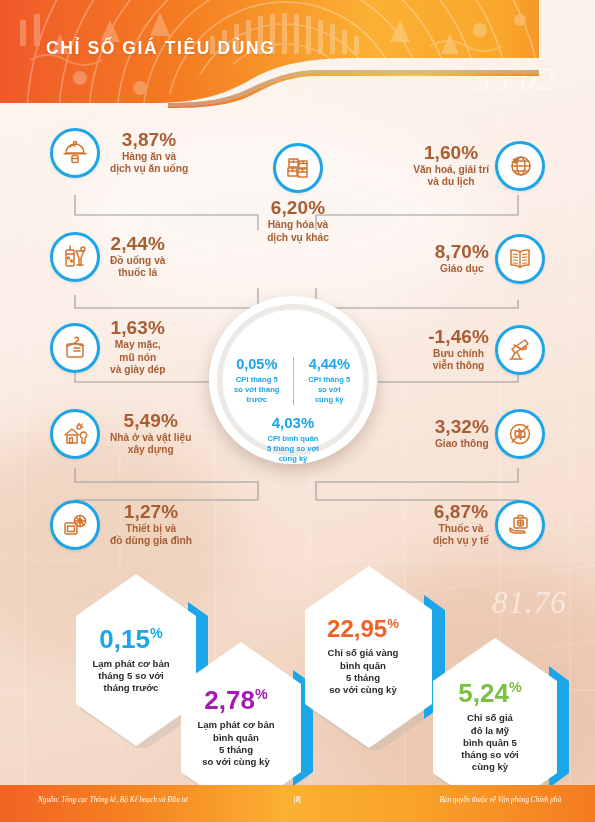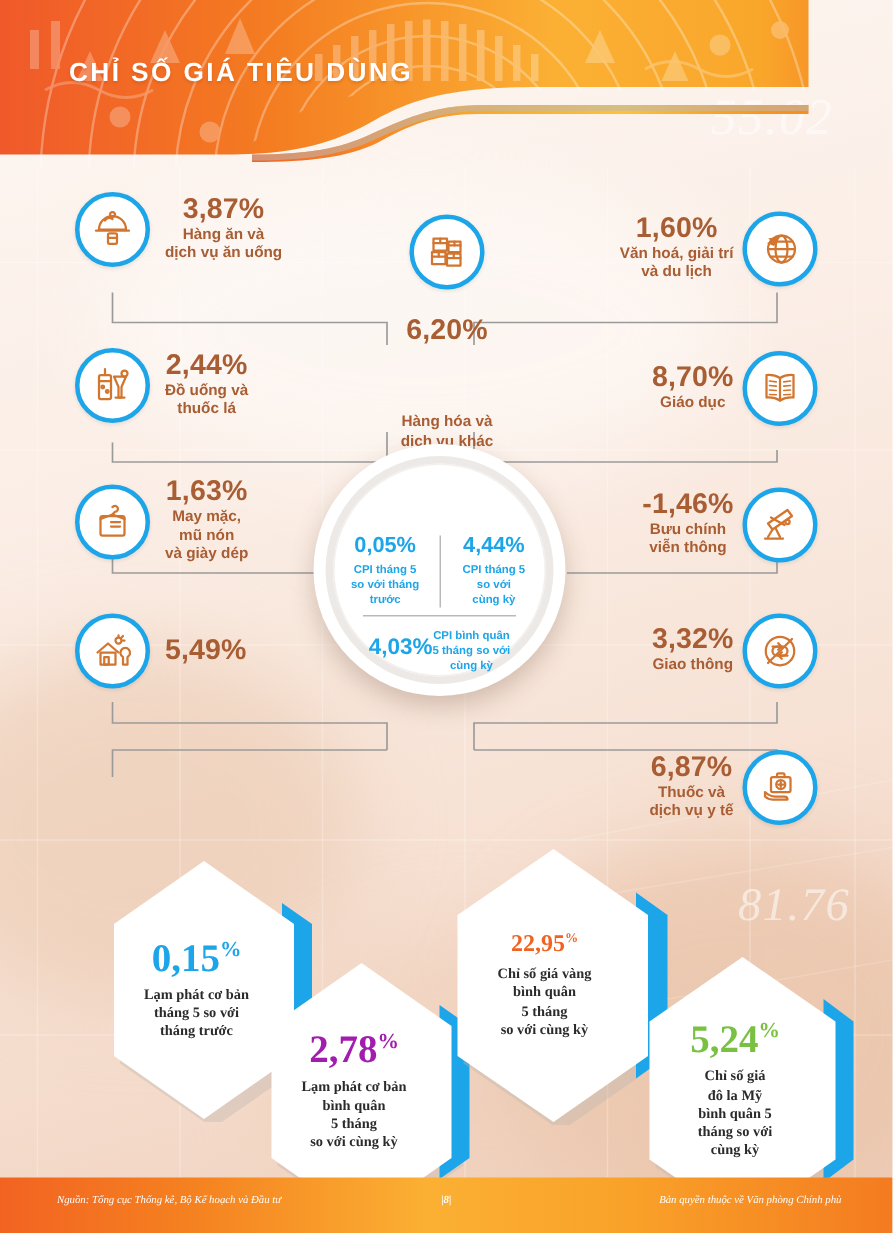--- a/index.html
+++ b/index.html
@@ -46,21 +46,21 @@
 
   .ic-circle{width:50px;height:50px;border-radius:50%;
     border:3.2px solid #1ca5e8;background:#fff;box-sizing:border-box;
     display:flex;align-items:center;justify-content:center;flex:0 0 auto;
     box-shadow:0 1px 3px rgba(0,0,0,.10);}
   .ic-circle svg{display:block;}
 
   .cat-text{display:flex;flex-direction:column;align-items:center;}
   .cat .cat-text{margin-left:10px;}
   .cat.right .cat-text{margin-right:6px;margin-left:0;}
-  .cat.center .cat-text{margin-left:0;margin-top:18px;gap:44px;}
+  .cat.center .cat-text{margin-left:0;margin-top:5px;}
 
   .cat-val{font-size:19px;font-weight:700;color:#a85d33;line-height:1.04;letter-spacing:.1px;}
   .cat-lab{font-size:10.2px;font-weight:700;color:#a85d33;line-height:1.26;text-align:center;margin-top:1px;}
 
   
   .center-wrap{position:absolute;left:209px;top:296px;width:168px;height:168px;}
   .ring-outer{position:absolute;left:0;top:0;width:168px;height:168px;border-radius:50%;
     background:#fff;box-shadow:0 7px 16px rgba(120,90,70,.30);}
   .ring-gap{position:absolute;left:8px;top:8px;width:152px;height:152px;border-radius:50%;
     background:#ece9e6;}
@@ -68,25 +68,25 @@
     background:#fff;box-shadow:inset 0 0 0 1px #f2efec;}
   .ring-content{position:absolute;left:13px;top:13px;width:142px;height:142px;border-radius:50%;
     display:flex;flex-direction:column;align-items:center;justify-content:flex-start;
     padding-top:16px;box-sizing:border-box;}
   .cc-top{display:flex;align-items:flex-start;justify-content:center;width:100%;margin-top:32px;}
   .cc-cell{width:50%;display:flex;flex-direction:column;align-items:center;}
   .cc-div-v{width:1px;background:#b9b9b9;align-self:stretch;margin:0 1px;}
   .cc-val{font-size:14.5px;font-weight:700;color:#1ca5e8;line-height:1.06;}
   .cc-lab{font-size:7.6px;font-weight:700;color:#1ca5e8;line-height:1.30;text-align:center;margin-top:3px;}
   .cc-div-h{width:102px;height:1px;background:#b9b9b9;margin:5px 0 5px;}
-  .cc-bot{display:flex;align-items:center;}
+  .cc-bot{display:flex;flex-direction:column;align-items:center;}
   .cc-bot .cc-val{font-size:15px;}
 
   
-  .hex{position:absolute;font-family:Liberation Serif, serif;}
+  .hex{position:absolute;}
   .hex-body{position:absolute;inset:0;}
   .hex-txt{position:absolute;inset:0;display:flex;flex-direction:column;
     align-items:center;justify-content:center;padding:0 14px;box-sizing:border-box;}
   .hex-val{font-weight:700;line-height:1;white-space:nowrap;}
   .hex-pct{font-size:.55em;font-weight:700;vertical-align:super;}
   .hex-lab{font-size:9.6px;font-weight:700;color:#2b2b2b;line-height:1.28;text-align:center;margin-top:6px;}
 </style>
 </head>
 <body>
 
@@ -303,23 +303,41 @@
         <g>
             <line x1="18" y1="3.6" x2="18" y2="4.6"></line>
             <line x1="21" y1="7" x2="22" y2="7"></line>
            <line x1="20.2" y1="4.8" x2="21" y2="4"></line>
           </g>
         <path d="M21 23 v-5 a3.2 3.2 0 1 1 3 0 v5 Z"></path>
       </svg>
     </div>
     <div class="cat-text">
       <div class="cat-val">5,49%</div>
-    </div>
-  </div>
-
+      <div class="cat-lab">Nhà ở và vật liệu<br>xây dựng</div>
+    </div>
+  </div>
+
+  <div class="cat" style="left:50px;top:500px;">
+    <div class="ic-circle">
+      <svg width="28" height="28" viewBox="0 0 28 28" fill="none" stroke="#d2752f" stroke-width="1.5" stroke-linecap="round" stroke-linejoin="round">
+        <rect x="4" y="12" width="12" height="11" rx="1.2"></rect>
+        <rect x="6.5" y="15" width="7" height="5.5"></rect>
+        <circle cx="19" cy="10" r="5.5"></circle>
+        <circle cx="19" cy="10" r="2"></circle>
+        <line x1="19" y1="4.5" x2="19" y2="15.5"></line>
+        <line x1="13.5" y1="10" x2="24.5" y2="10"></line>
+        <line x1="15" y1="6" x2="23" y2="14"></line>
+      </svg>
+    </div>
+    <div class="cat-text">
+      <div class="cat-val">1,27%</div>
+      <div class="cat-lab">Thiết bị và<br>đồ dùng gia đình</div>
+    </div>
+  </div>
 
   <div class="cat center" style="left:233px;top:143px;width:130px;">
     <div class="ic-circle">
       <svg width="28" height="28" viewBox="0 0 28 28" fill="none" stroke="#d2752f" stroke-width="1.5" stroke-linecap="round" stroke-linejoin="round">
         <rect x="5" y="5" width="9" height="8"></rect>
         <line x1="5" y1="8" x2="14" y2="8"></line>
           <line x1="9.5" y1="5" x2="9.5" y2="8"></line>
         <rect x="15" y="7" width="8" height="7"></rect>
         <line x1="15" y1="9.6" x2="23" y2="9.6"></line>
           <line x1="19" y1="7" x2="19" y2="9.6"></line>
@@ -478,21 +496,21 @@
     </div>
   </div>
 
   <div class="hex" style="left:285px;top:564px;width:170px;height:186px;">
     <svg class="hex-body" viewBox="0 0 170 186">
       <polygon points="150,47 150,139 85,184 20,139 20,47 85,2" fill="#b9b4b0" opacity="0.35" transform="translate(4,6)"></polygon>
       <polygon points="160,46 160,140 139,155 139,31" fill="#1ca5e8"></polygon>
       <polygon points="147,46 147,140 84,184 20,140 20,46 84,2" fill="#ffffff"></polygon>
     </svg>
     <div class="hex-txt" style="padding-right:28px;">
-      <div class="hex-val" style="font-size:16px;color:#f26322;">
+      <div class="hex-val" style="font-size:24px;color:#f26322;">
         <span>22,95</span><span class="hex-pct">%</span>
       </div>
       <div class="hex-lab">Chỉ số giá vàng<br>bình quân<br>5 tháng<br>so với cùng kỳ</div>
     </div>
   </div>
 
   <div class="hex" style="left:413px;top:636px;width:166px;height:182px;">
     <svg class="hex-body" viewBox="0 0 166 182">
       <polygon points="146,46 146,136 83,180 20,136 20,46 83,2" fill="#b9b4b0" opacity="0.35" transform="translate(4,6)"></polygon>
       <polygon points="156,45 156,137 136,152 136,30" fill="#1ca5e8"></polygon>

